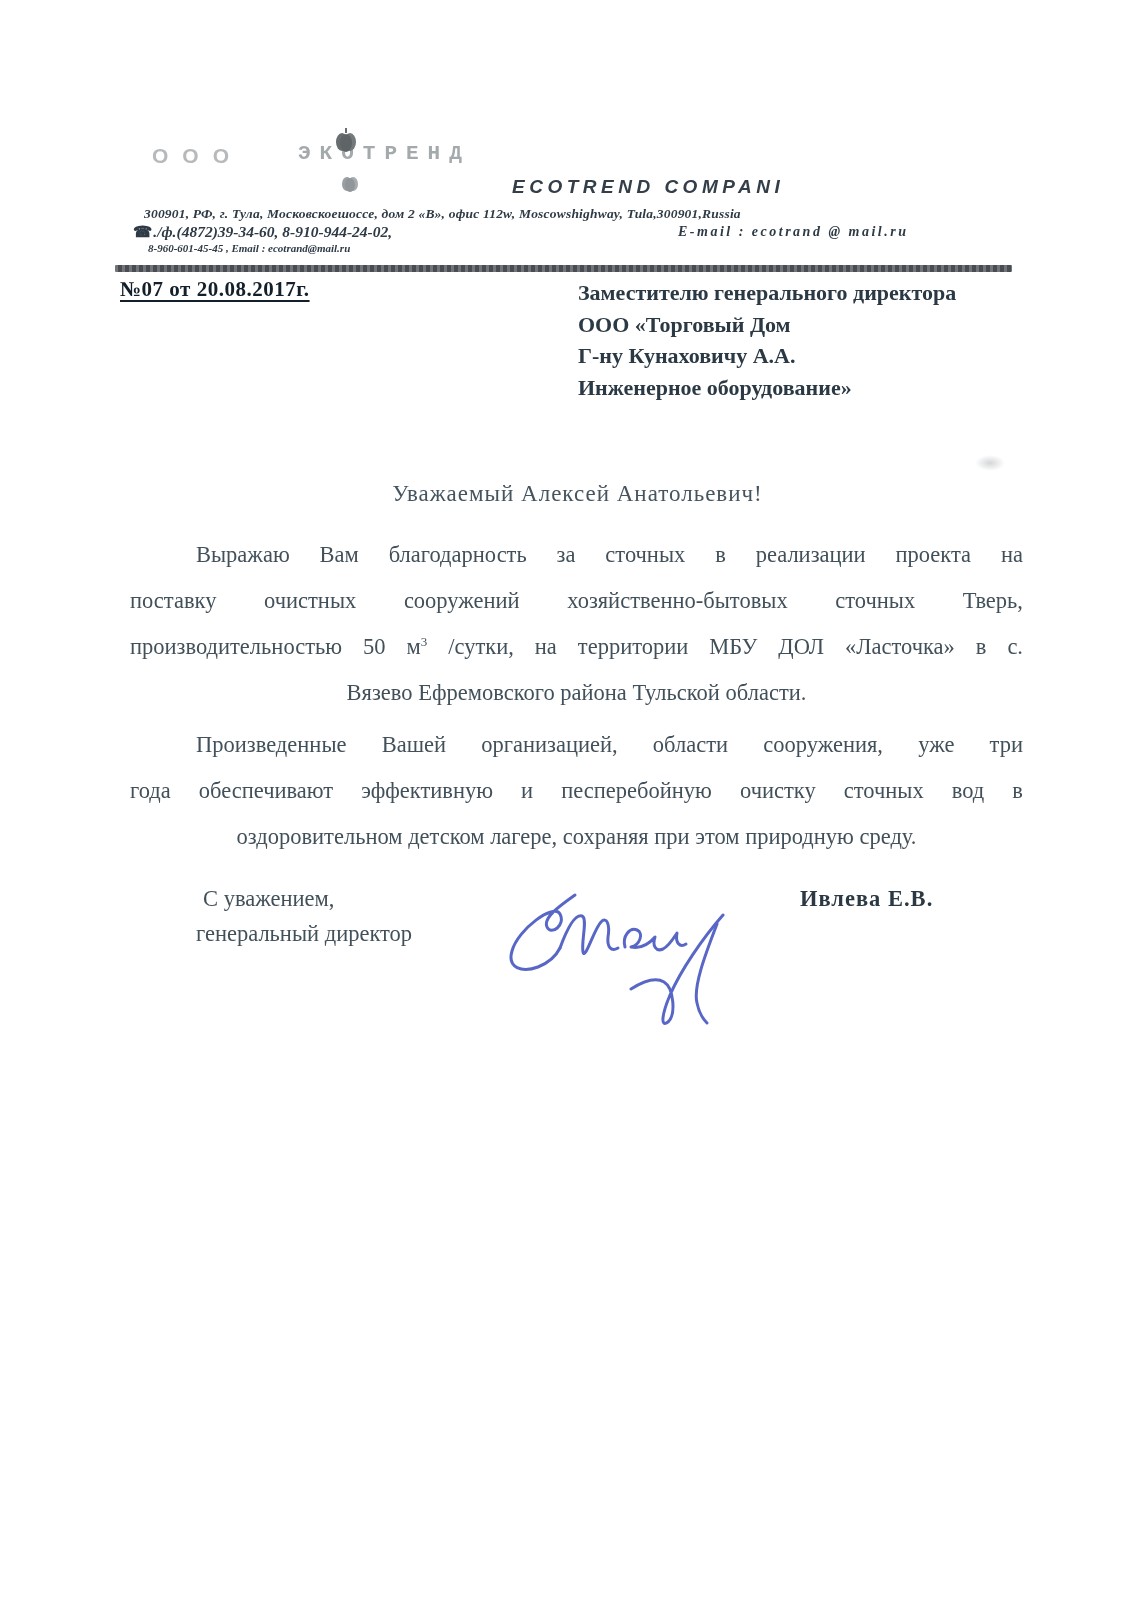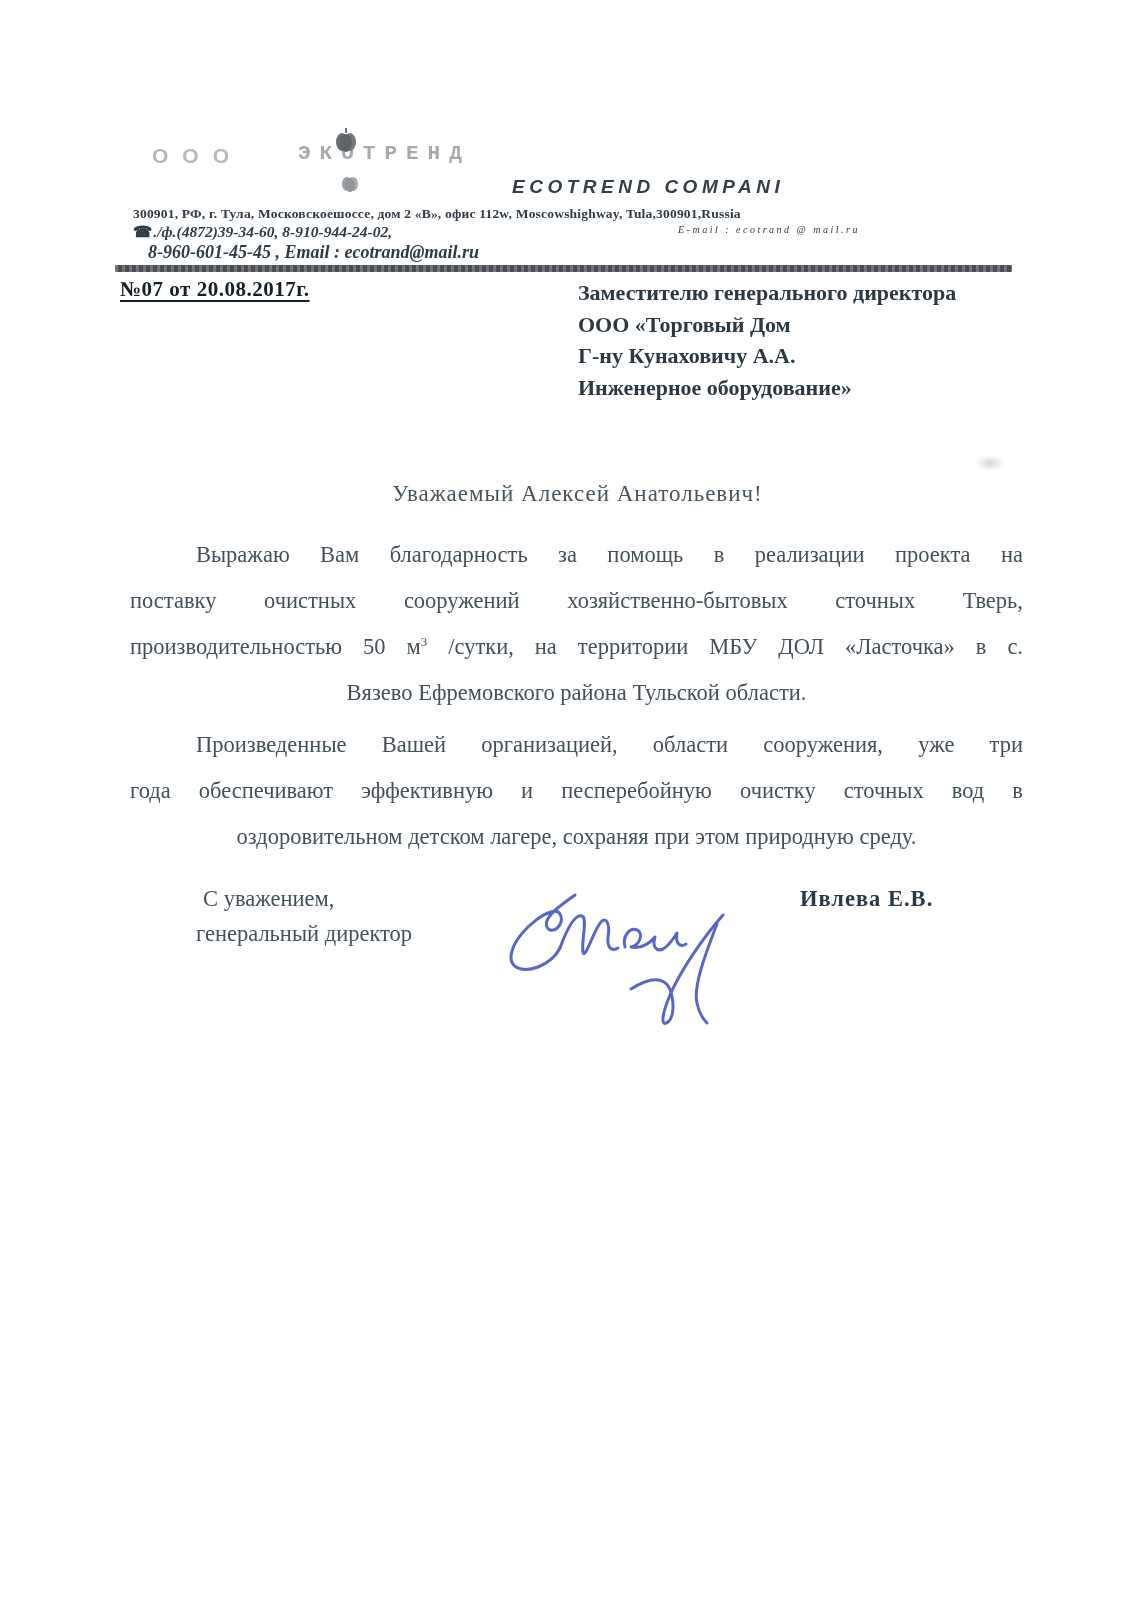--- a/index.html
+++ b/index.html
@@ -24,35 +24,35 @@
   .leaf-bottom{left:340px;top:139px;}
 
   
   .company-en{
     left:512px;top:142px;
     font-family:"Liberation Sans", sans-serif;
     font-style:italic;font-weight:700;font-size:19px;letter-spacing:4.5px;
     color:#333e49;
   }
   .address-line{
-    left:133px;top:172px;font-weight:700;
+    left:144px;top:172px;font-style:italic;font-weight:700;
     font-size:13.5px;color:#2e3a45;letter-spacing:0.2px;white-space:nowrap;
   }
   .phone-line1{
     left:133px;top:189px;font-style:italic;font-weight:700;
     font-size:15.5px;color:#2e3a45;white-space:nowrap;
   }
   .phone-glyph{font-style:normal;margin-right:1px;}
   .email-right{
-    left:678px;top:190px;font-style:italic;font-weight:400;
-    font-size:10px;letter-spacing:2.5px;color:#2e3a45;white-space:nowrap;
+    left:678px;top:190px;font-style:italic;font-weight:700;
+    font-size:14px;letter-spacing:2.5px;color:#2e3a45;white-space:nowrap;
   }
   .phone-line2{
     left:148px;top:208px;font-style:italic;font-weight:700;
-    font-size:18px;color:#2e3a45;white-space:nowrap;
+    font-size:11px;color:#2e3a45;white-space:nowrap;
   }
 
   
   .sep-bar{
     left:115px;top:231px;width:897px;height:7px;background:#53585d;
     background-image:repeating-linear-gradient(90deg,
       rgba(255,255,255,0.18) 0 3px, rgba(0,0,0,0.12) 3px 7px);
     border-radius:1px;
   }
 
@@ -130,21 +130,21 @@
     <div>ООО «Торговый Дом</div>
     <div>Г-ну Кунаховичу А.А.</div>
     <div>Инженерное оборудование»</div>
   </div>
 
   <div class="abs smudge"></div>
 
   <div class="abs salutation">Уважаемый Алексей Анатольевич!</div>
 
   <div class="abs para p1">
-    <div class="jline indent">Выражаю Вам благодарность за помощь в реализации проекта на</div>
+    <div class="jline indent">Выражаю Вам благодарность за сточных в реализации проекта на</div>
     <div class="jline">поставку очистных сооружений хозяйственно-бытовых сточных Тверь,</div>
     <div class="jline wrapok"><span>производительностью 50 м</span><span class="sup">3</span><span> /сутки, на территории МБУ ДОЛ «Ласточка» в с.</span></div>
     <div class="jlast">Вязево Ефремовского района Тульской области.</div>
   </div>
 
   <div class="abs para p2">
     <div class="jline indent">Произведенные Вашей организацией, области сооружения, уже три</div>
     <div class="jline">года обеспечивают эффективную и песперебойную очистку сточных вод в</div>
     <div class="jlast">оздоровительном детском лагере, сохраняя при этом природную среду.</div>
   </div>

